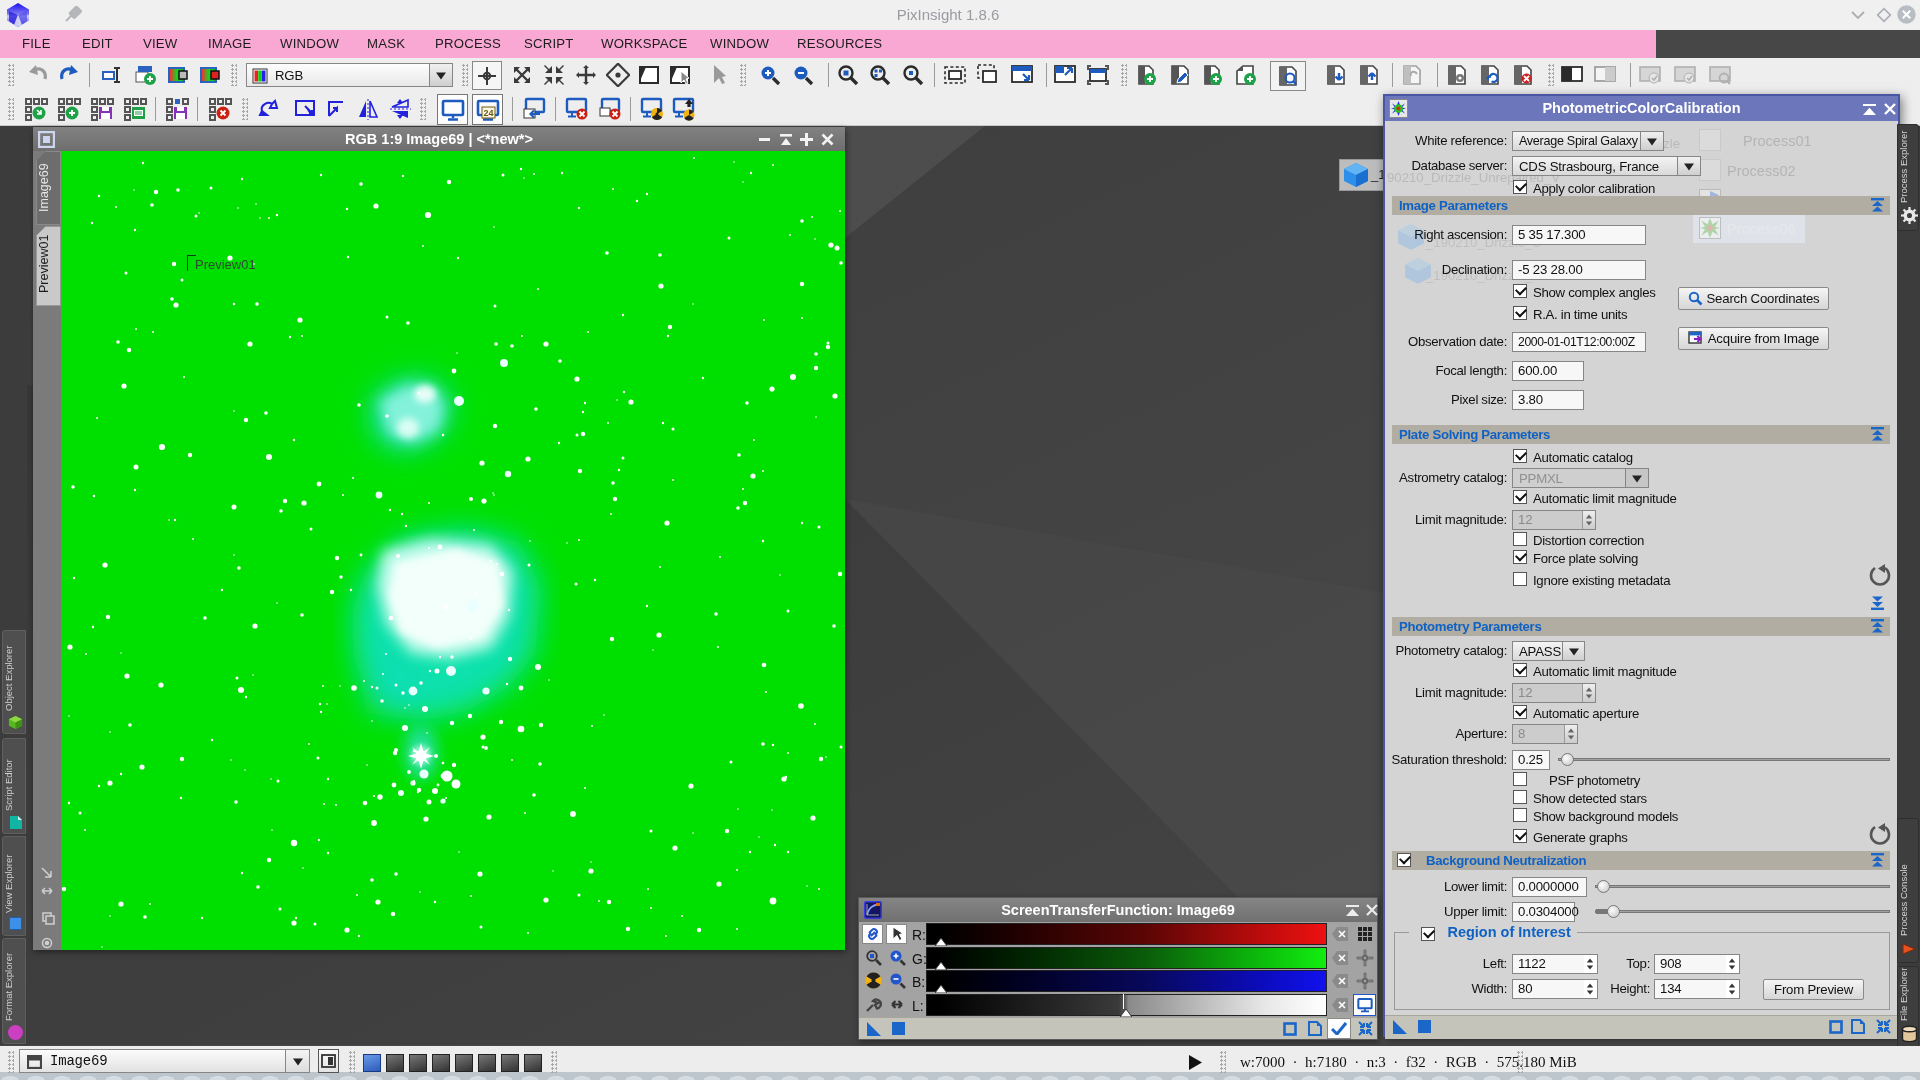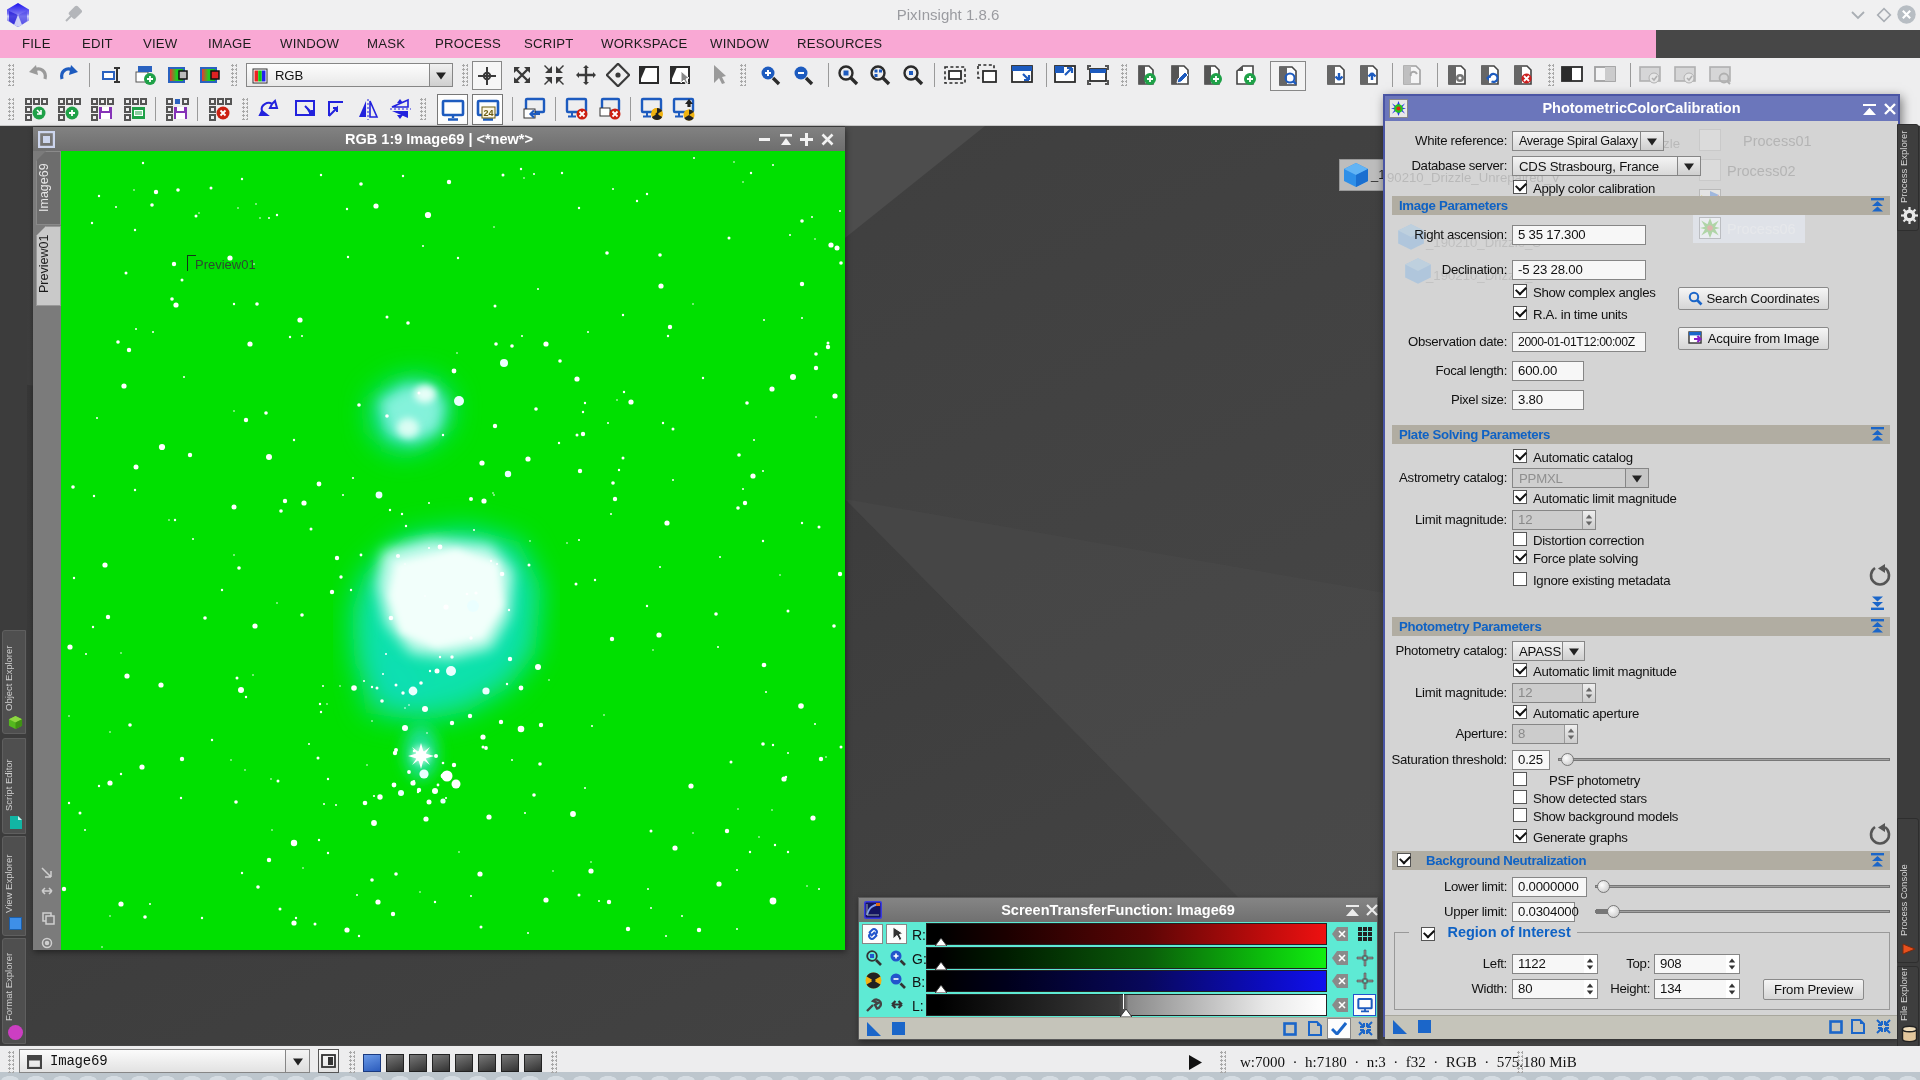--- a/index.html
+++ b/index.html
@@ -1006,21 +1006,21 @@
               <circle cx="382" cy="650" r="2.6"></circle>
               <circle cx="443" cy="212" r="4"></circle>
               <circle cx="318" cy="344" r="3.4"></circle>
               <circle cx="447" cy="323" r="3.2"></circle>
           </g>
         </svg>
         <div class="abs" style="left:126px;top:104px;width:9px;height:16px;border-left:1.5px solid #12331a;border-top:1.5px solid #12331a"></div>
         <div class="abs" style="left:134px;top:106px;color:#2c4a30;font-size:13px">Preview01</div>
       </div>
     </div>
-    <div id="stf" class="abs" style="left:858px;top:771px;width:520px;height:143px;background:#5eead4;border:1px solid #5a5a5a;box-shadow:1px 2px 6px rgba(0,0,0,.4)">
+    <div id="stf" class="abs" style="left:858px;top:771px;width:520px;height:143px;background:#a3a3a3;border:1px solid #5a5a5a;box-shadow:1px 2px 6px rgba(0,0,0,.4)">
       <div class="win-titlebar" style="background:linear-gradient(#858585,#707070)">ScreenTransferFunction: Image69</div>
       <svg class="abs" style="left:5px;top:3px" width="18" height="18" viewBox="0 0 18 18">
           <rect x="0" y="0" width="18" height="18" rx="2" fill="#3a3ae0"></rect>
           <rect x="1.5" y="1.5" width="15" height="15" rx="1" fill="#141460"></rect>
           <path d="M3 14 C5 6 9 4 15 3.5" stroke="#7f9ff0" stroke-width="1.8" fill="none"></path>
           <path d="M3 14 h12 M3 14 V3" stroke="#9aa" stroke-width="1"></path>
           <rect x="12" y="2" width="4" height="3" fill="#e06a10"></rect>
         </svg>
       <svg class="abs" style="left:487px;top:7px" width="13" height="11" viewBox="0 0 13 11">
           <path d="M0 1 h13 M2 10 h9 l-4.5 -5 Z" stroke="#ececec" stroke-width="1.8" fill="#ececec"></path>

